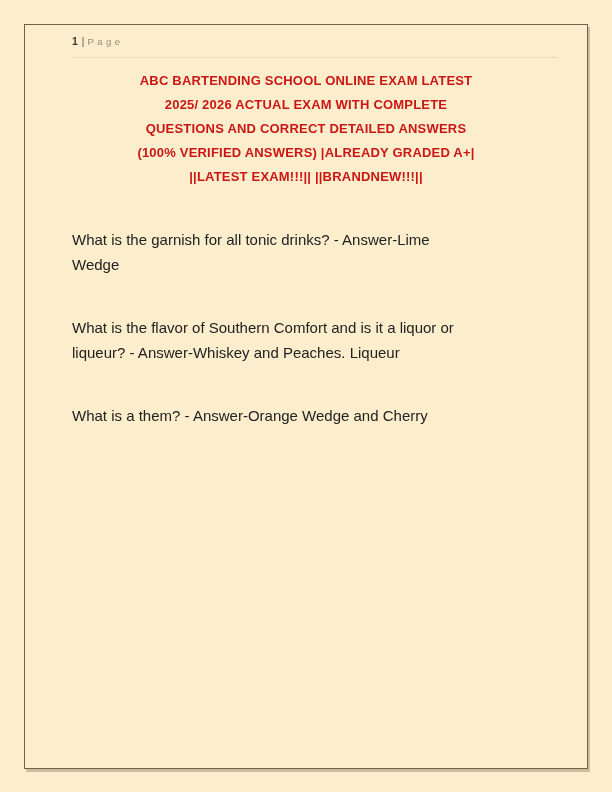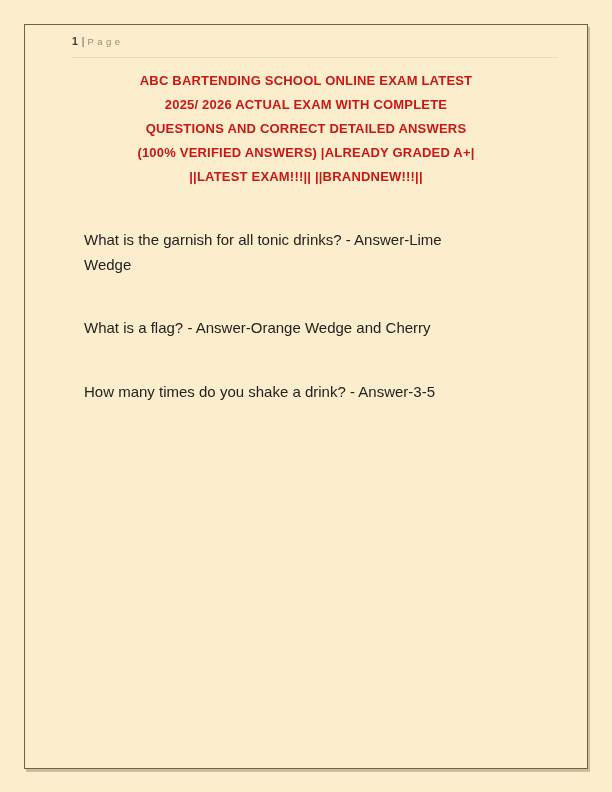--- a/index.html
+++ b/index.html
@@ -66,21 +66,21 @@
   .qa-list {
     position: absolute;
     left: 72px;
     top: 228px;
     width: 470px;
     font-size: 15px;
     line-height: 24.5px;
     color: #222222;
   }
   .qa-list p.qa {
-    margin: 0 0 39px 12px;
+    margin: 0 0 39px 0;
     white-space: pre-line;
   }
 </style>
 </head>
 <body style="background: rgb(252, 238, 204);">
 
 <div class="page-frame" style="border-color: rgb(110, 99, 73);"></div>
 
 <div class="page-header" style="border-bottom-color: rgb(232, 219, 181);">
   <span class="page-number">1</span><span class="separator">|</span><span class="page-label">Page</span>
@@ -88,15 +88,16 @@
 
 <div class="exam-title" style="color: rgb(202, 23, 21);">ABC BARTENDING SCHOOL ONLINE EXAM LATEST
 2025/ 2026 ACTUAL EXAM WITH COMPLETE
 QUESTIONS AND CORRECT DETAILED ANSWERS
 (100% VERIFIED ANSWERS) |ALREADY GRADED A+|
 ||LATEST EXAM!!!|| ||BRANDNEW!!!||</div>
 
 <div class="qa-list" style="color: rgb(34, 34, 34);">
     <p class="qa">What is the garnish for all tonic drinks? - Answer-Lime
 Wedge</p>
-    <p class="qa">What is a flag? - Answer-Orange Wedge and Cherry</p>
-    <p class="qa">How many times do you shake a drink? - Answer-3-5</p>
+    <p class="qa">What is the flavor of Southern Comfort and is it a liquor or
+liqueur? - Answer-Whiskey and Peaches. Liqueur</p>
+    <p class="qa">What is a them? - Answer-Orange Wedge and Cherry</p>
   </div>
 
 </body></html>

